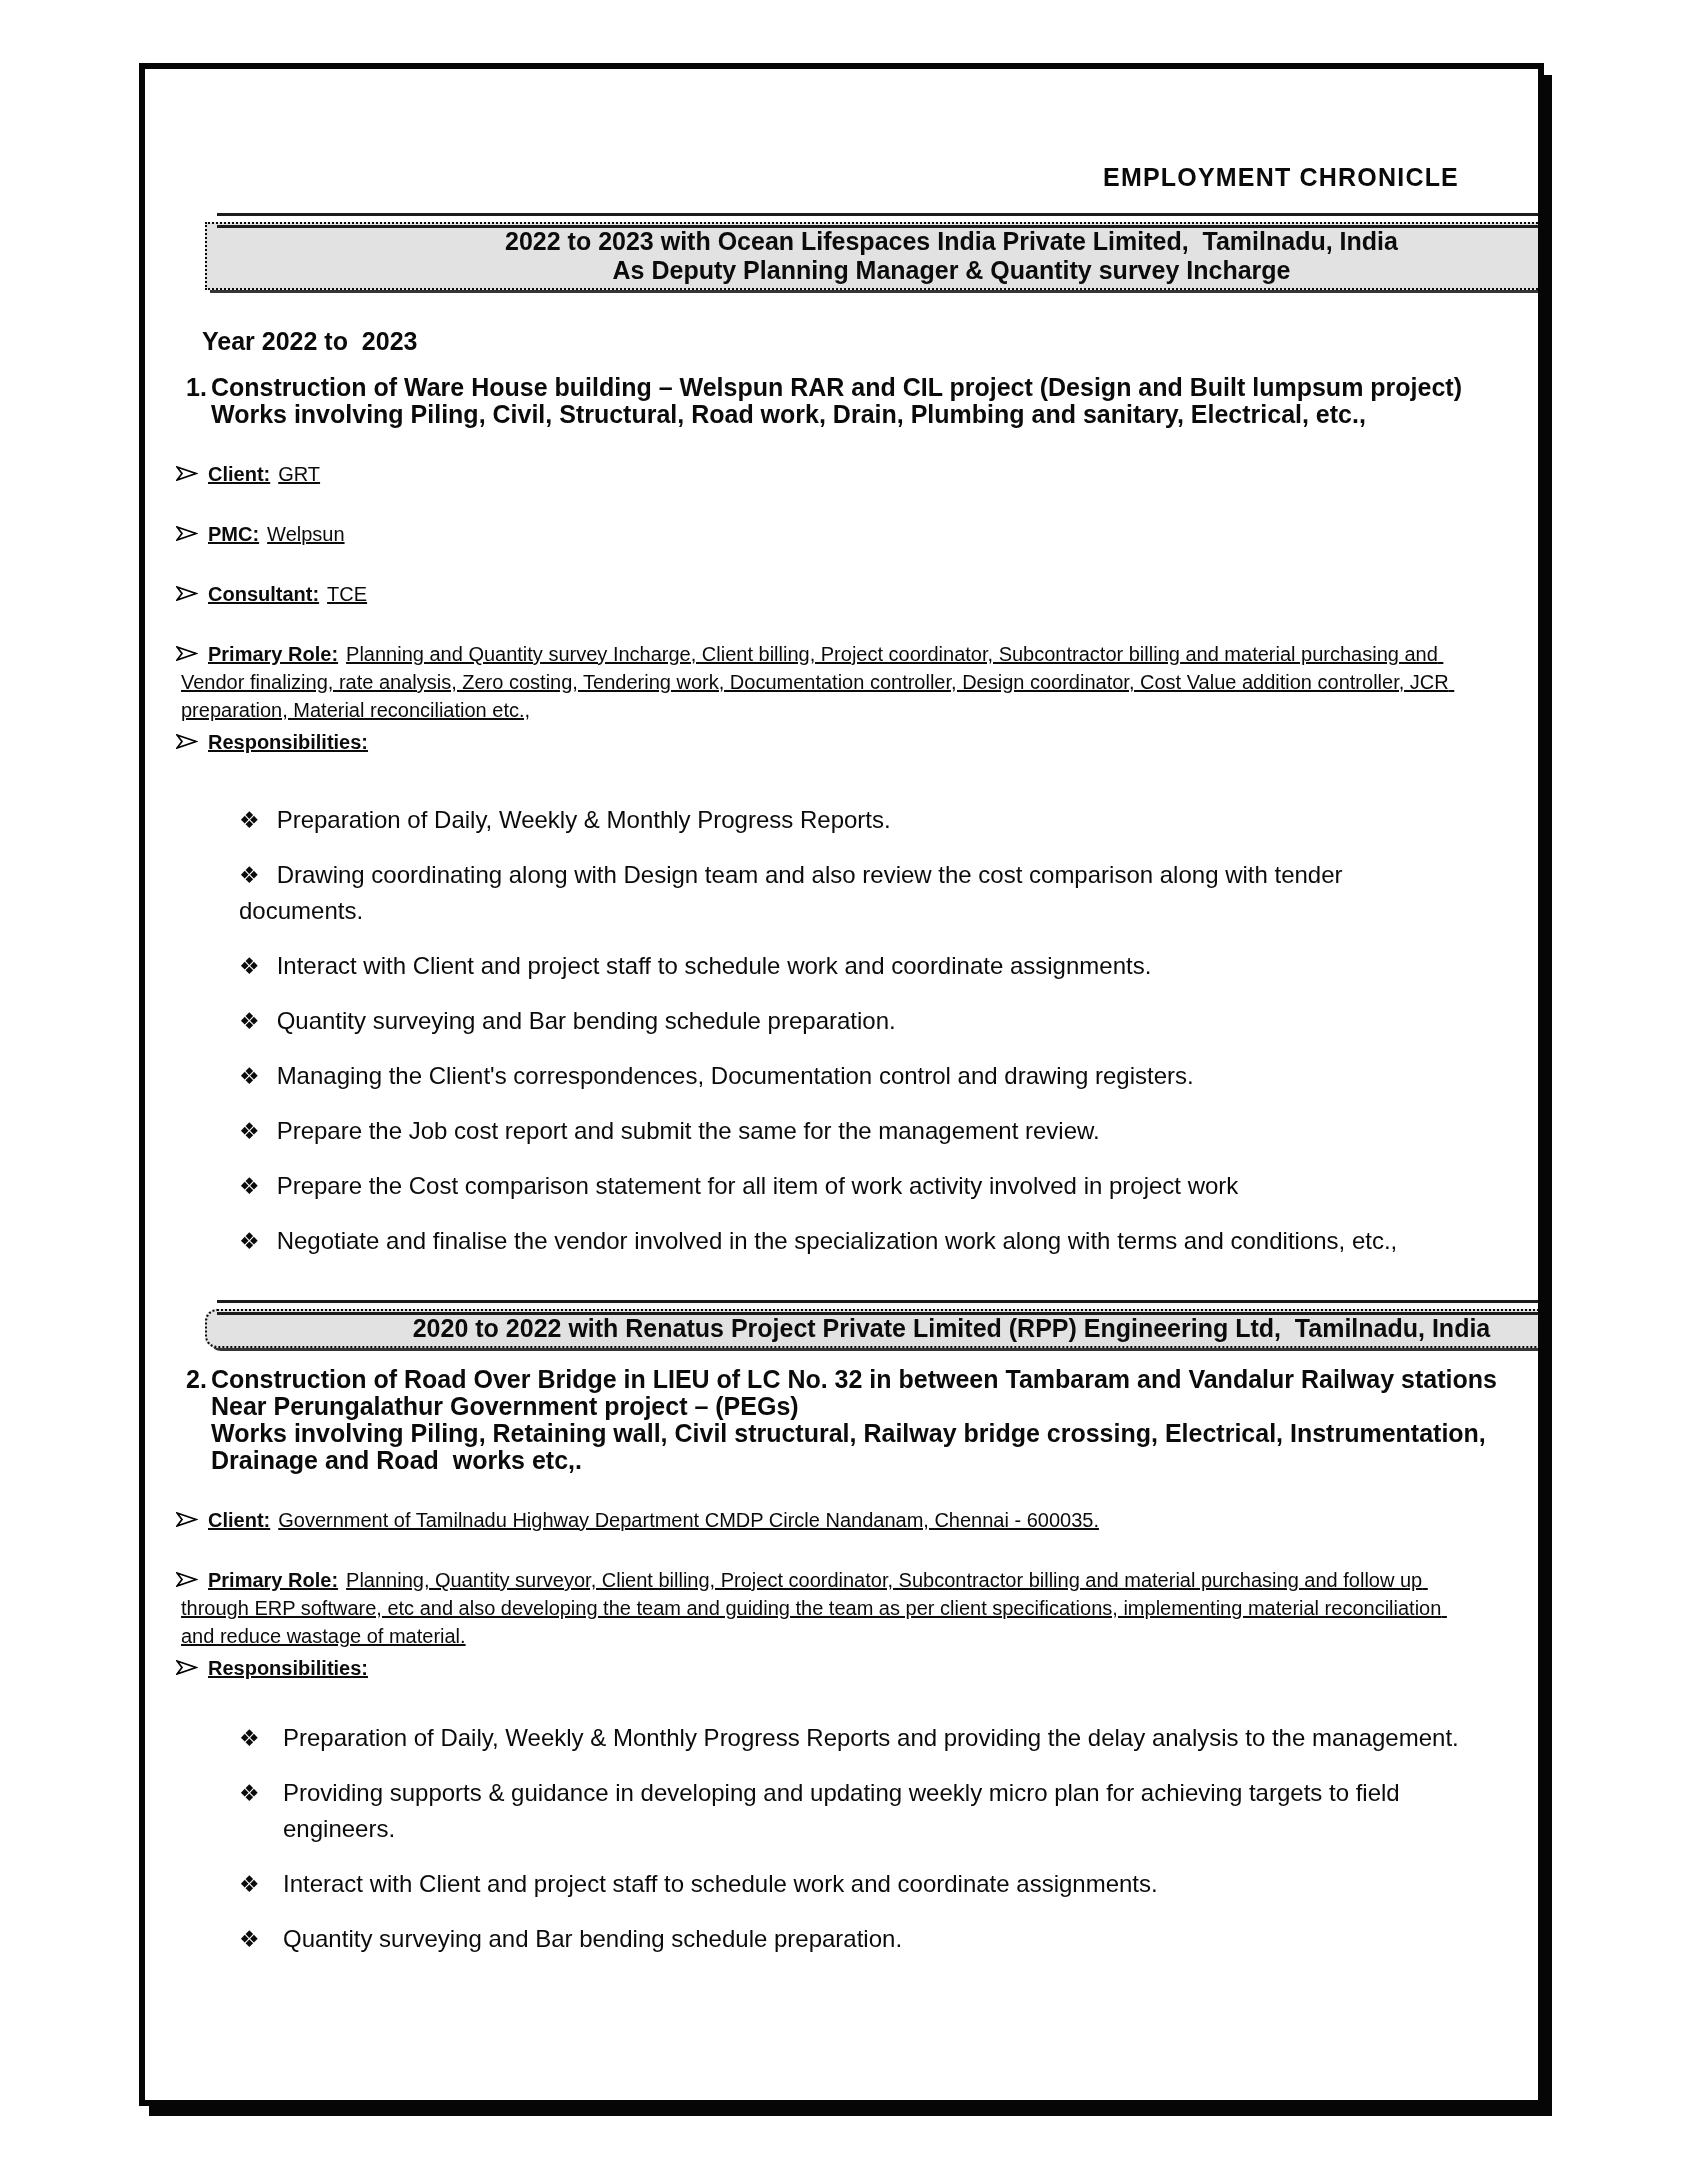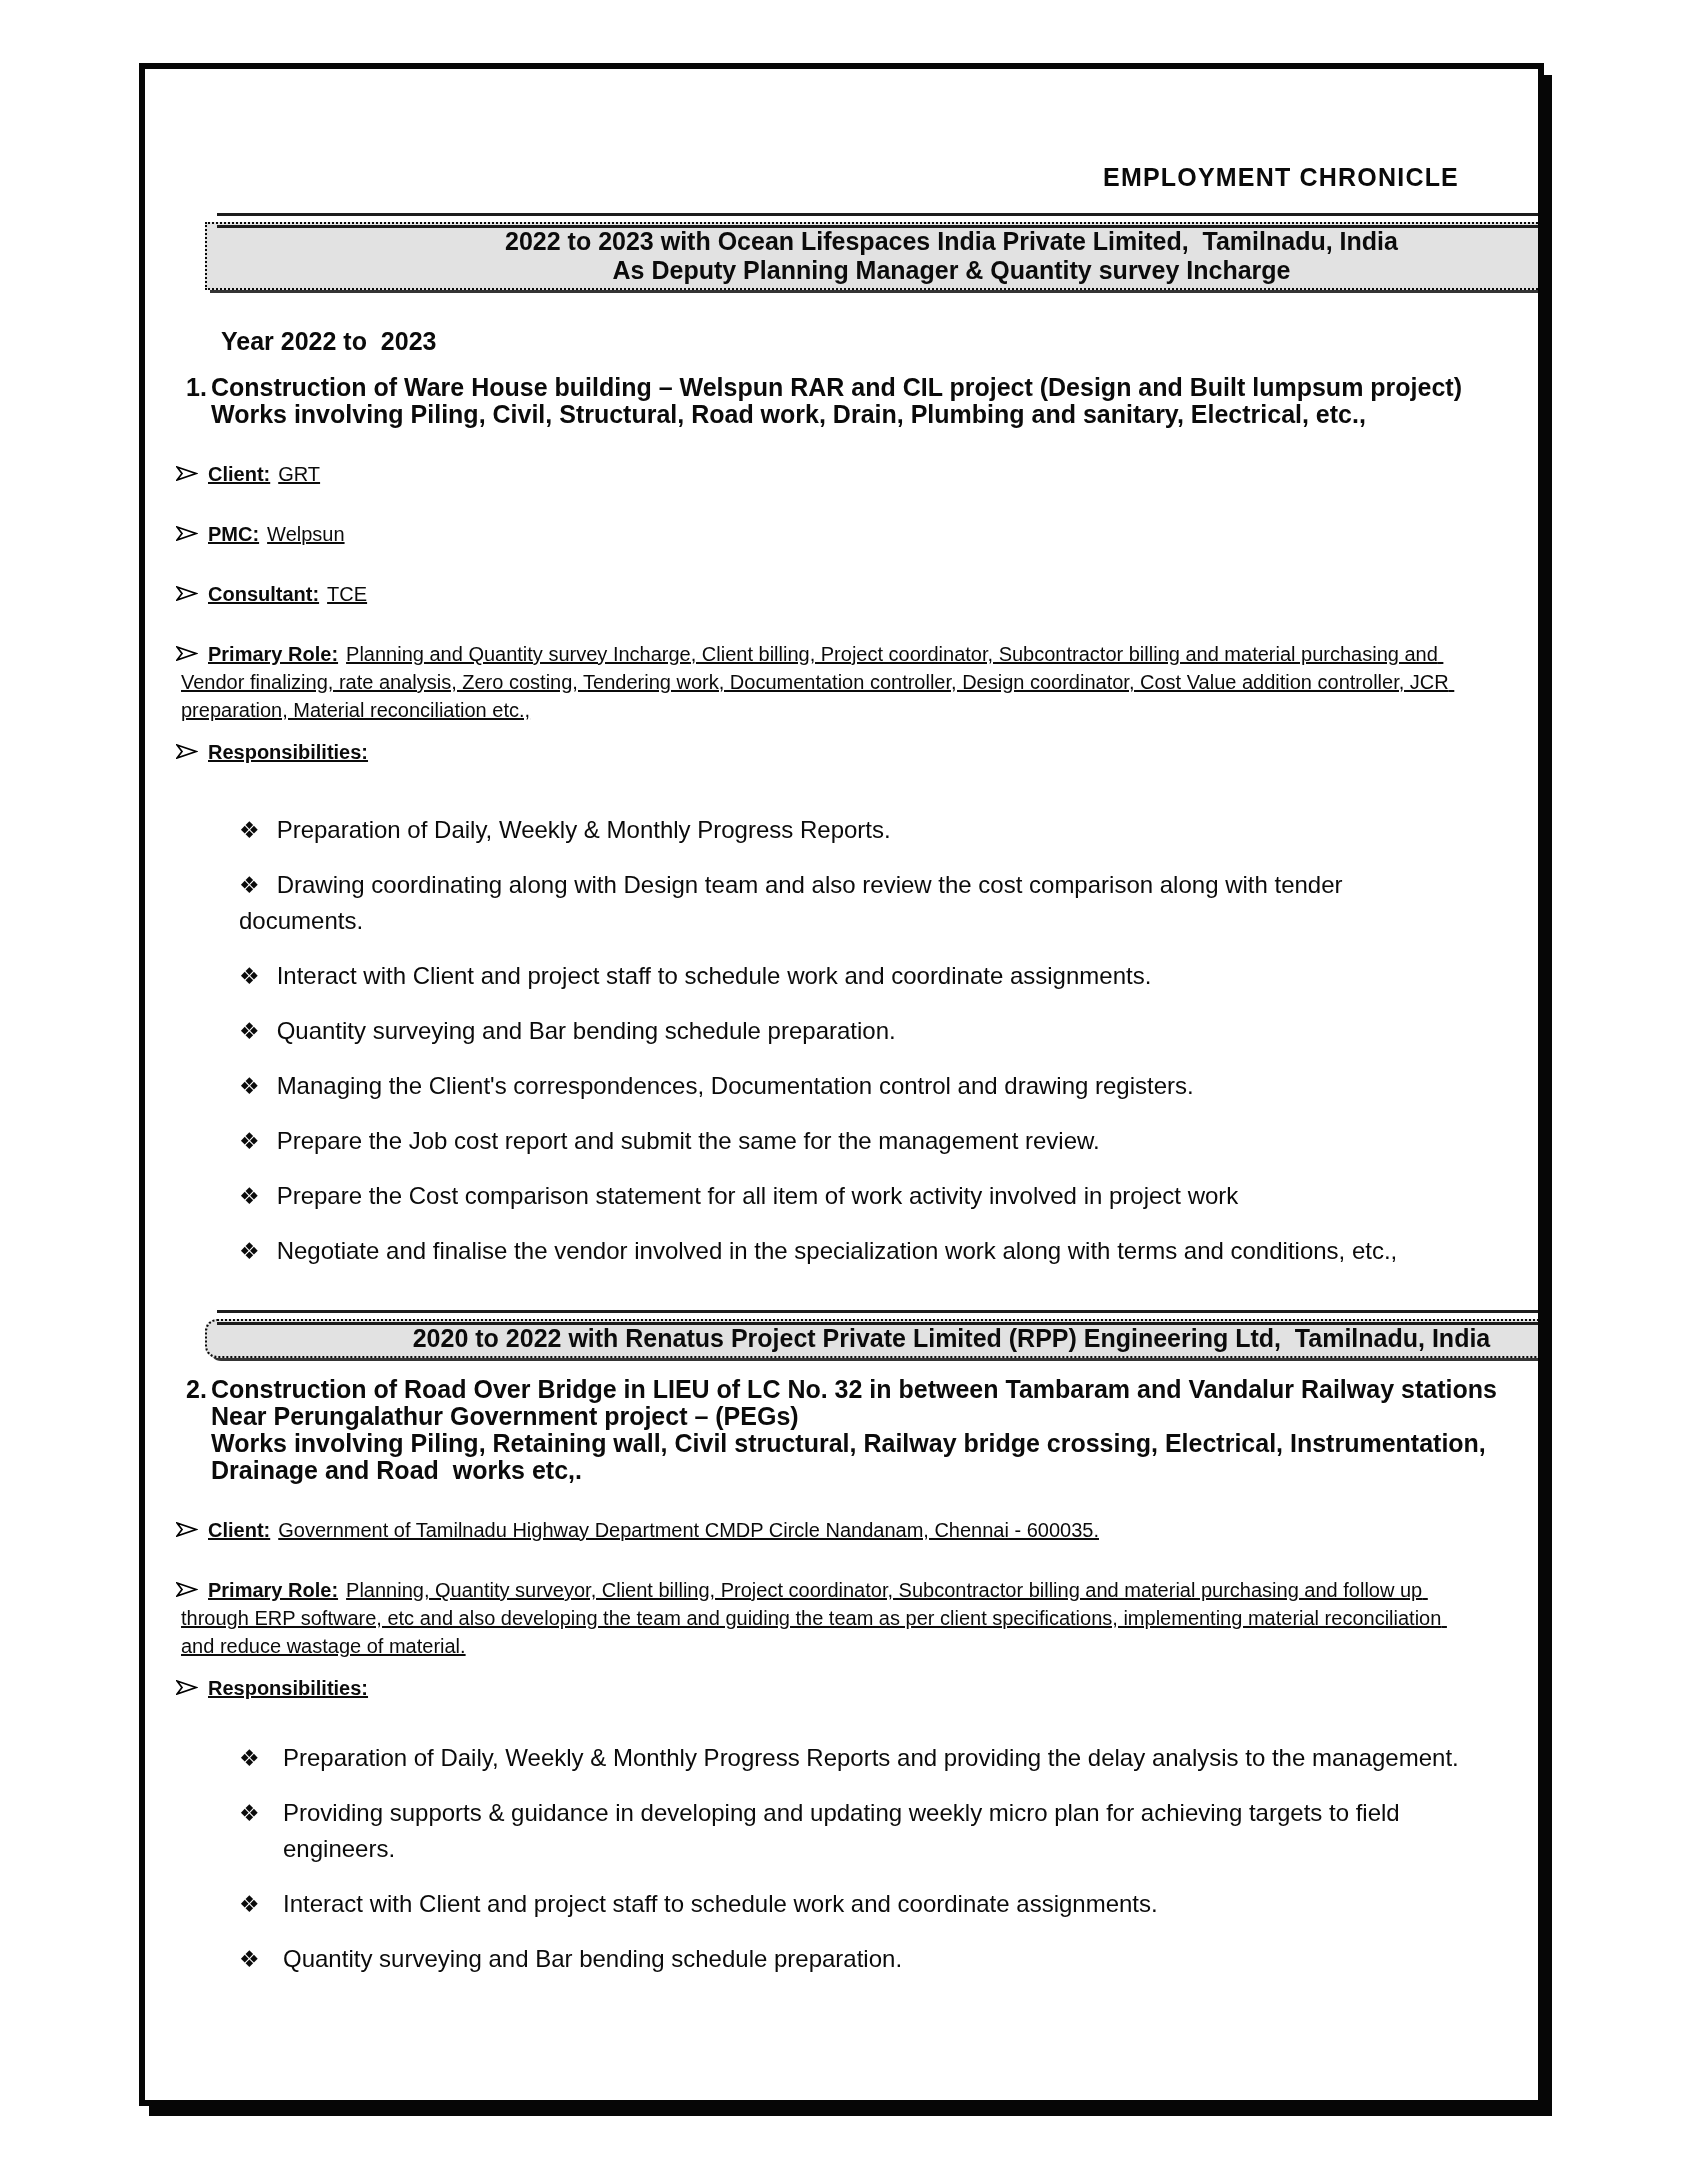--- a/index.html
+++ b/index.html
@@ -22,32 +22,32 @@
     box-shadow:4px 4px 0 -1px #343434;
     text-align:center; font-weight:bold; font-size:25px; line-height:29px;
     padding:3px 4px;
   }
   .banner::before {
     content:""; position:absolute; top:-11px; left:10px; right:-12px; height:9px;
     border-top:3px solid #1c1c1c; border-bottom:3px solid #1c1c1c;
   }
   .banner-line { white-space:pre; }
 
-  .year { margin:36px 0 0 40px; font-weight:bold; font-size:25px; line-height:30px; white-space:pre; }
+  .year { margin:36px 0 0 21px; font-weight:bold; font-size:25px; line-height:30px; white-space:pre; }
 
   .project { display:flex; margin:18px 0 0 5px; font-weight:bold; font-size:25px; line-height:27px; }
   .project .num { flex:0 0 25px; }
   .pline { white-space:pre; }
 
   .detail { margin-top:32px; font-size:20px; line-height:28px; text-indent:-5px;text-decoration:underline; }
   .detail .arrow { display:inline-block; width:22px; margin-right:10px; }
   .detail .arrow svg { display:block; margin-top:6px; }
   .dlabel { font-weight:bold; margin-right:8px; }
   .dvalue { white-space:pre-wrap; }
-  .resp-head { margin-top:14px; }
+  .resp-head { margin-top:4px; }
 
   .bullets { margin:46px 0 0 58px; }
   .sec2 .bullets { margin-top:38px; }
   .bullet { margin-bottom:19px; font-size:24px; line-height:36px; }
   .diamond { font-family:"DejaVu Sans",sans-serif; font-size:23px; }
   .btext { white-space:pre-wrap; }
   .outdent .diamond { margin-right:17px; }
   .align .bullet { display:flex; }
   .align .diamond { flex:0 0 44px; }
 

